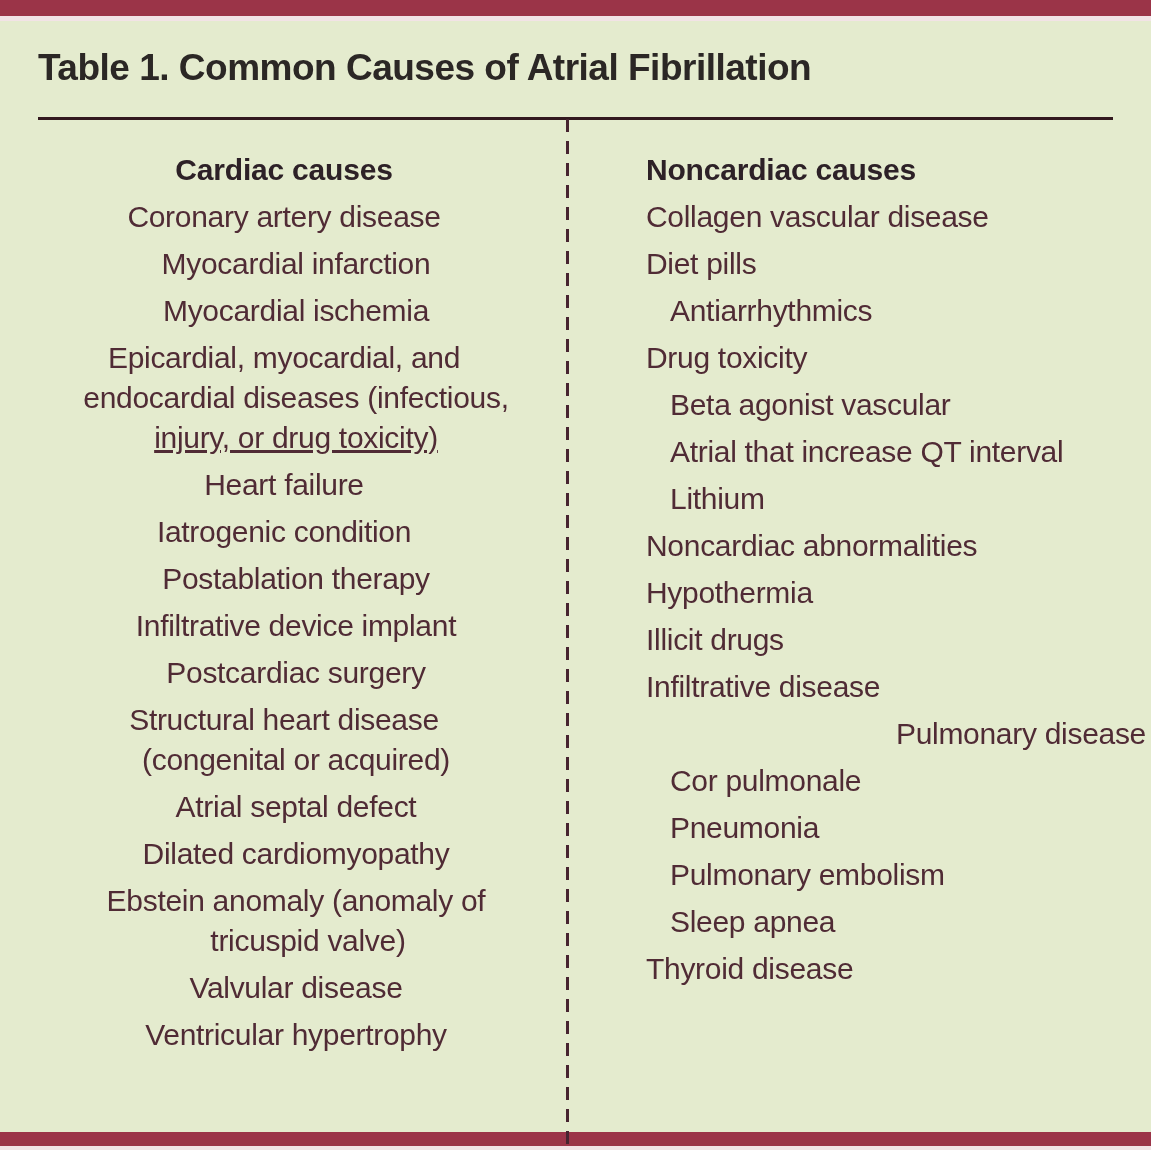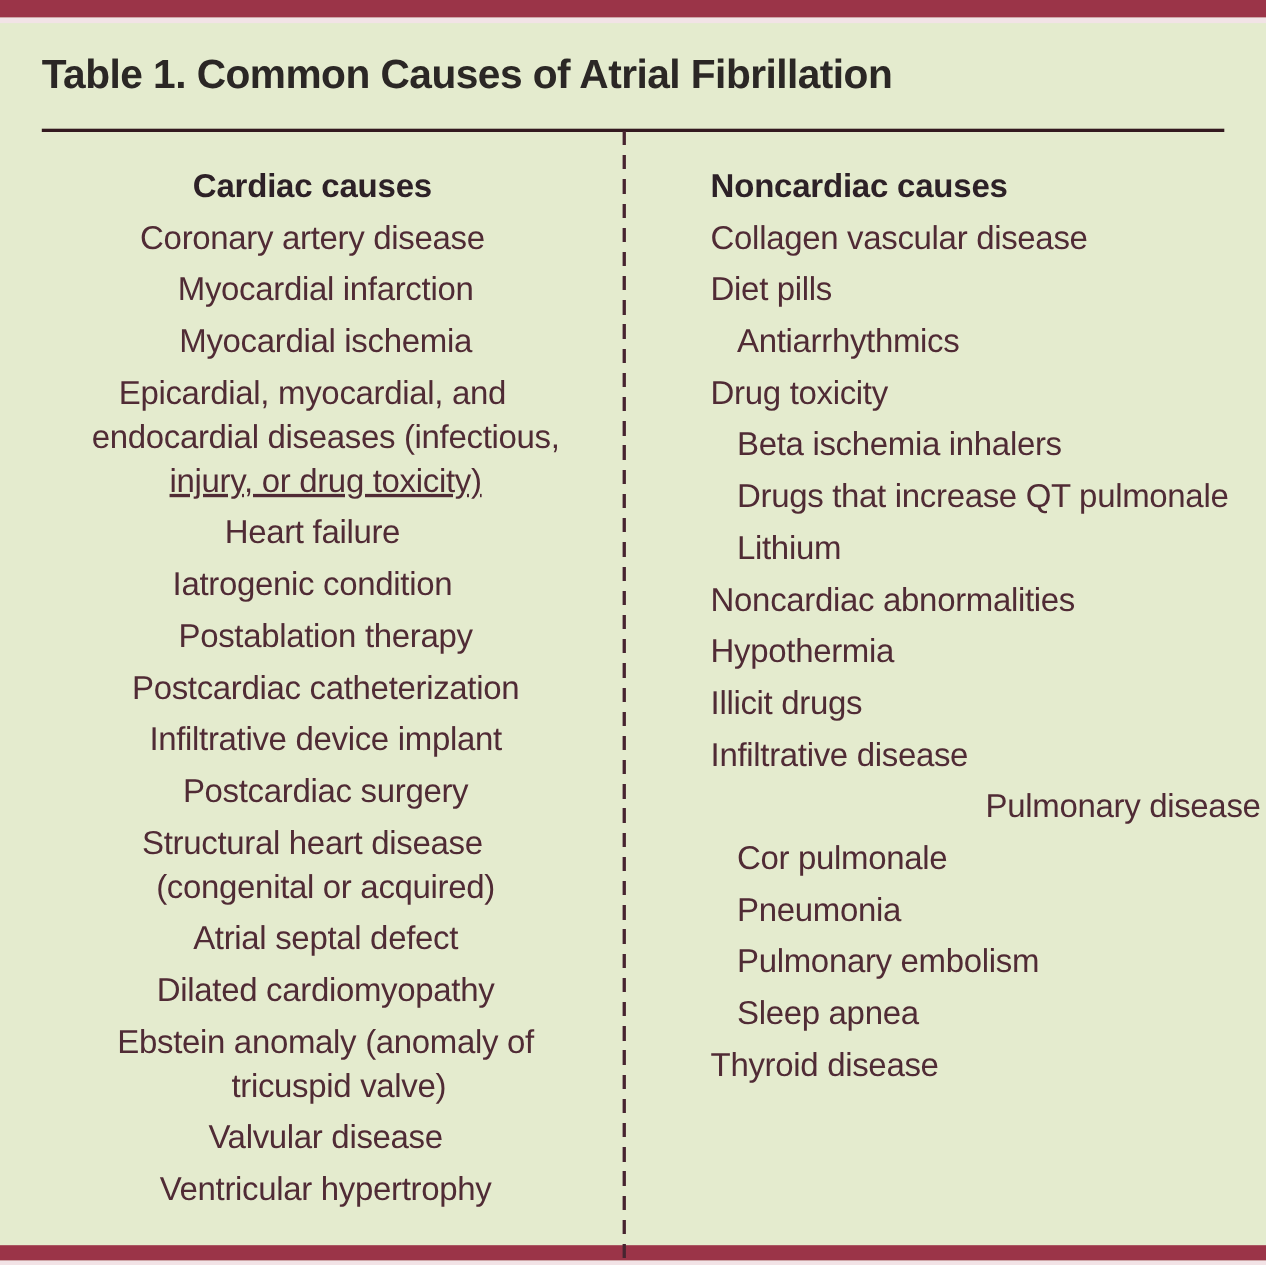--- a/index.html
+++ b/index.html
@@ -128,23 +128,20 @@
       <div class="item">
         <div class="line" style="padding-left: 0px;">Heart failure</div>
       </div>
       <div class="item">
         <div class="line" style="padding-left: 0px;">Iatrogenic condition</div>
       </div>
       <div class="item">
         <div class="line" style="padding-left: 24px;">Postablation therapy</div>
       </div>
       <div class="item">
-        <div class="line" style="padding-left: 24px;">Postcardiac catheterization</div>
-      </div>
-      <div class="item">
         <div class="line" style="padding-left: 24px;">Infiltrative device implant</div>
       </div>
       <div class="item">
         <div class="line" style="padding-left: 24px;">Postcardiac surgery</div>
       </div>
       <div class="item">
         <div class="line" style="padding-left: 0px;">Structural heart disease</div>
         <div class="line" style="padding-left: 24px;">(congenital or acquired)</div>
       </div>
       <div class="item">
@@ -174,24 +171,24 @@
       <div class="item">
         <div class="line" style="padding-left: 0px;">Diet pills</div>
       </div>
       <div class="item">
         <div class="line" style="padding-left: 24px;">Antiarrhythmics</div>
       </div>
       <div class="item">
         <div class="line" style="padding-left: 0px;">Drug toxicity</div>
       </div>
       <div class="item">
-        <div class="line" style="padding-left: 24px;">Beta ischemia inhalers</div>
-      </div>
-      <div class="item">
-        <div class="line" style="padding-left: 24px;">Drugs that increase QT pulmonale</div>
+        <div class="line" style="padding-left: 24px;">Beta agonist vascular</div>
+      </div>
+      <div class="item">
+        <div class="line" style="padding-left: 24px;">Atrial that increase QT interval</div>
       </div>
       <div class="item">
         <div class="line" style="padding-left: 24px;">Lithium</div>
       </div>
       <div class="item">
         <div class="line" style="padding-left: 0px;">Noncardiac abnormalities</div>
       </div>
       <div class="item">
         <div class="line" style="padding-left: 0px;">Hypothermia</div>
       </div>

